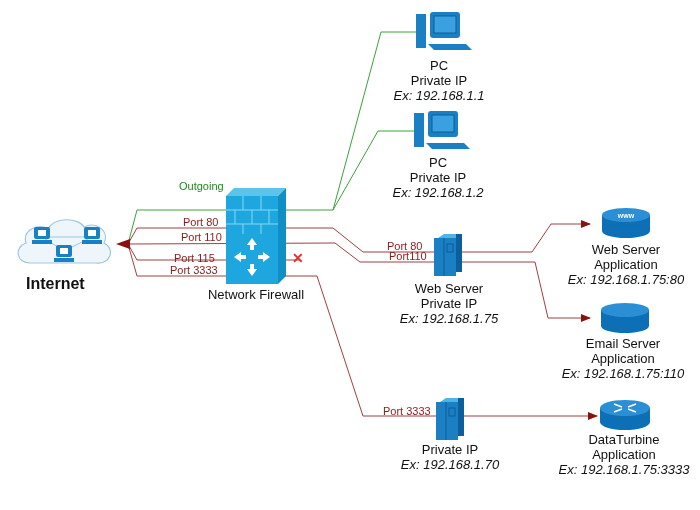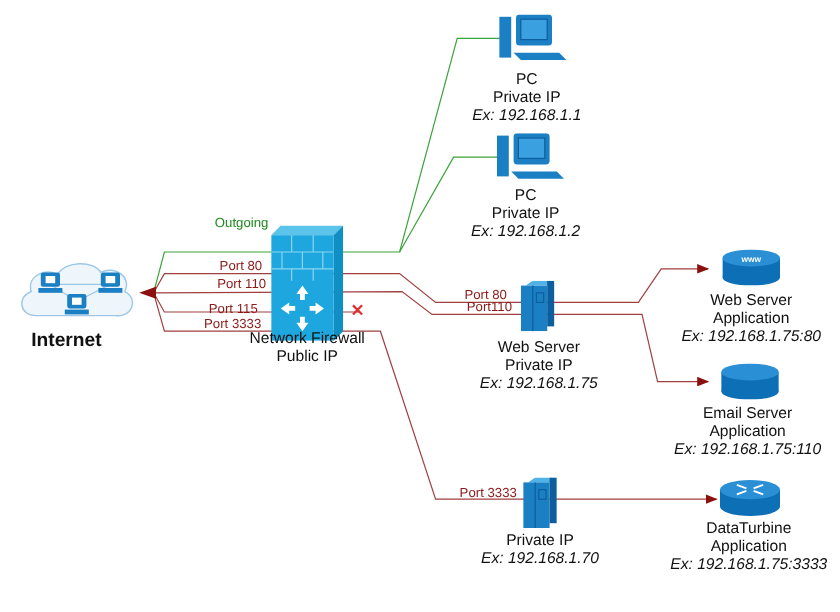--- a/index.html
+++ b/index.html
@@ -78,23 +78,22 @@
       <line x1="17" y1="36" x2="17" y2="46"></line>
         <line x1="35" y1="36" x2="35" y2="46"></line>
     </g>
     <g fill="#fff">
       <polygon points="26,50 21,57 24,57 24,62 28,62 28,57 31,57"></polygon>
       <polygon points="26,88 21,81 24,81 24,76 28,76 28,81 31,81"></polygon>
       <polygon points="8,69 15,64 15,67 20,67 20,71 15,71 15,74"></polygon>
       <polygon points="44,69 37,64 37,67 32,67 32,71 37,71 37,74"></polygon>
     </g>
   </svg>
-  <div class="lbl" style="left:256px;top:274px">
+  <div class="lbl" style="left:256px;top:287px">
     <div class="t">Network Firewall</div>
-    <div>Public IP</div>
   </div>
 
   <div class="port green" style="left:179px;top:180px">Outgoing</div>
   <div class="port" style="left:183px;top:216px">Port 80</div>
   <div class="port" style="left:181px;top:231px">Port 110</div>
   <div class="port" style="left:174px;top:252px">Port 115</div>
   <div class="port" style="left:170px;top:264px">Port 3333</div>
   <div class="port" style="left:292px;top:252px;color:#e03030;font-size:14px;font-weight:bold">✕</div>
   <div class="port" style="left:387px;top:240px">Port 80</div>
   <div class="port" style="left:389px;top:250px">Port110</div>

